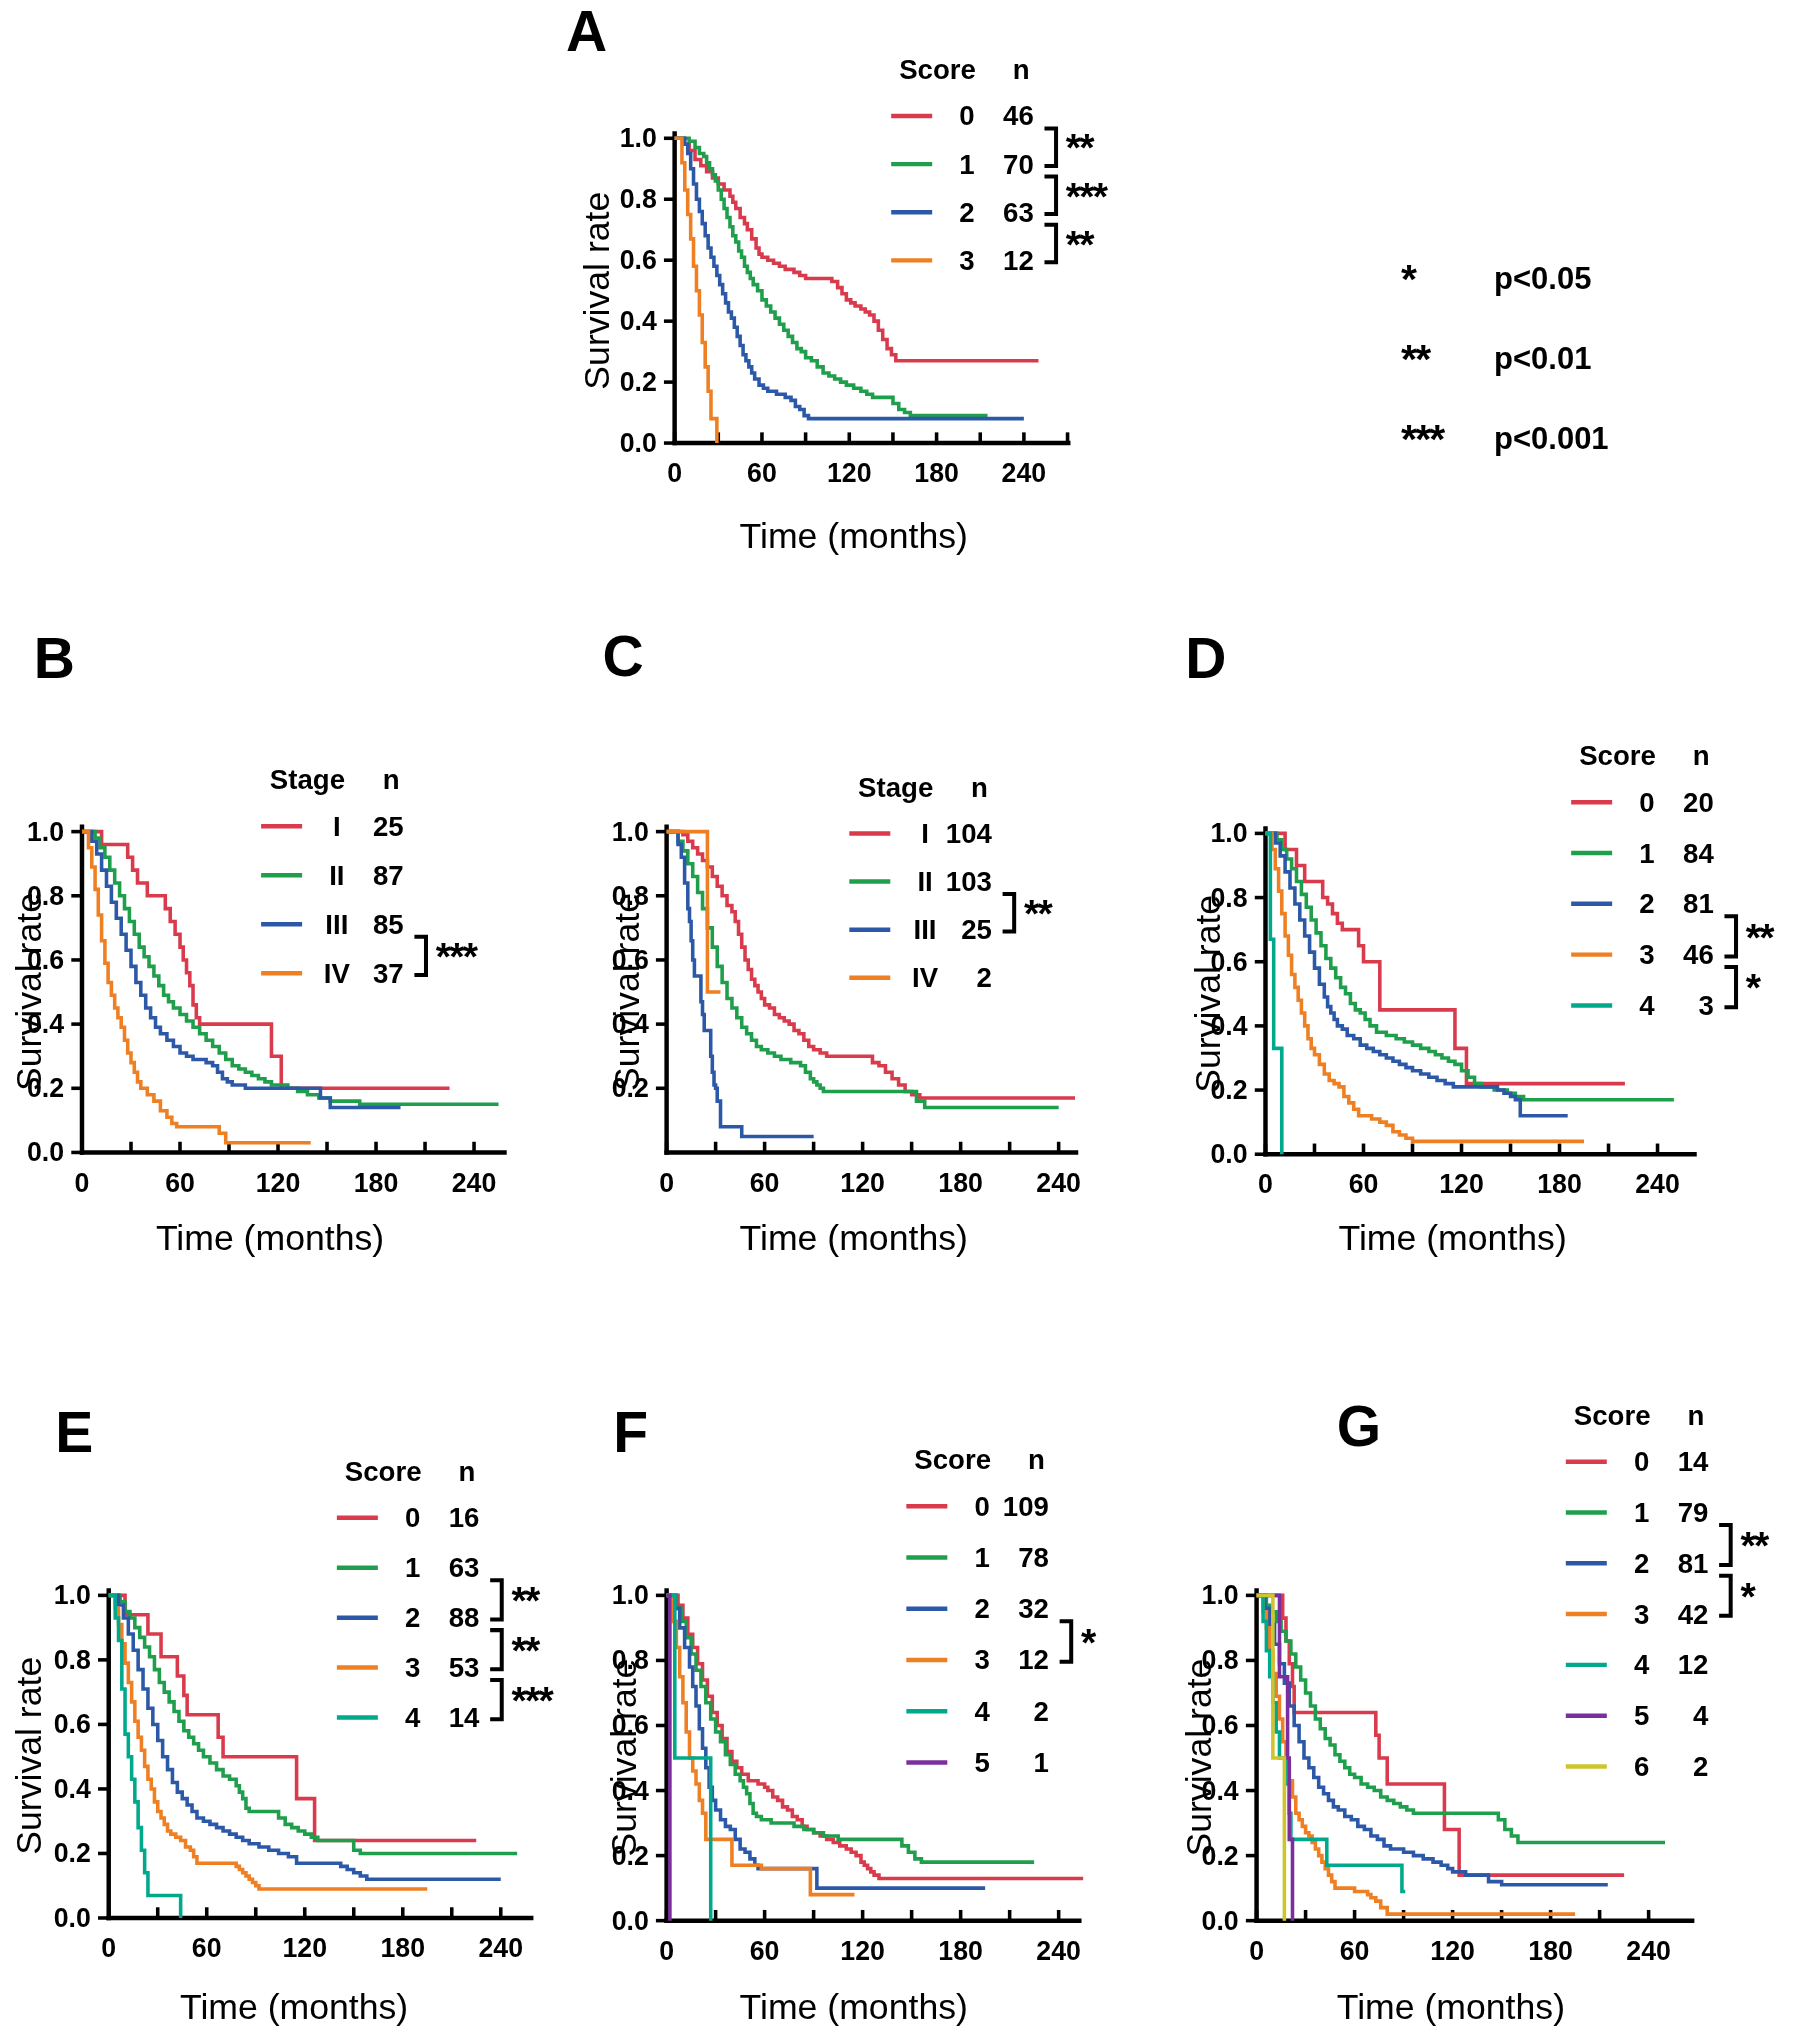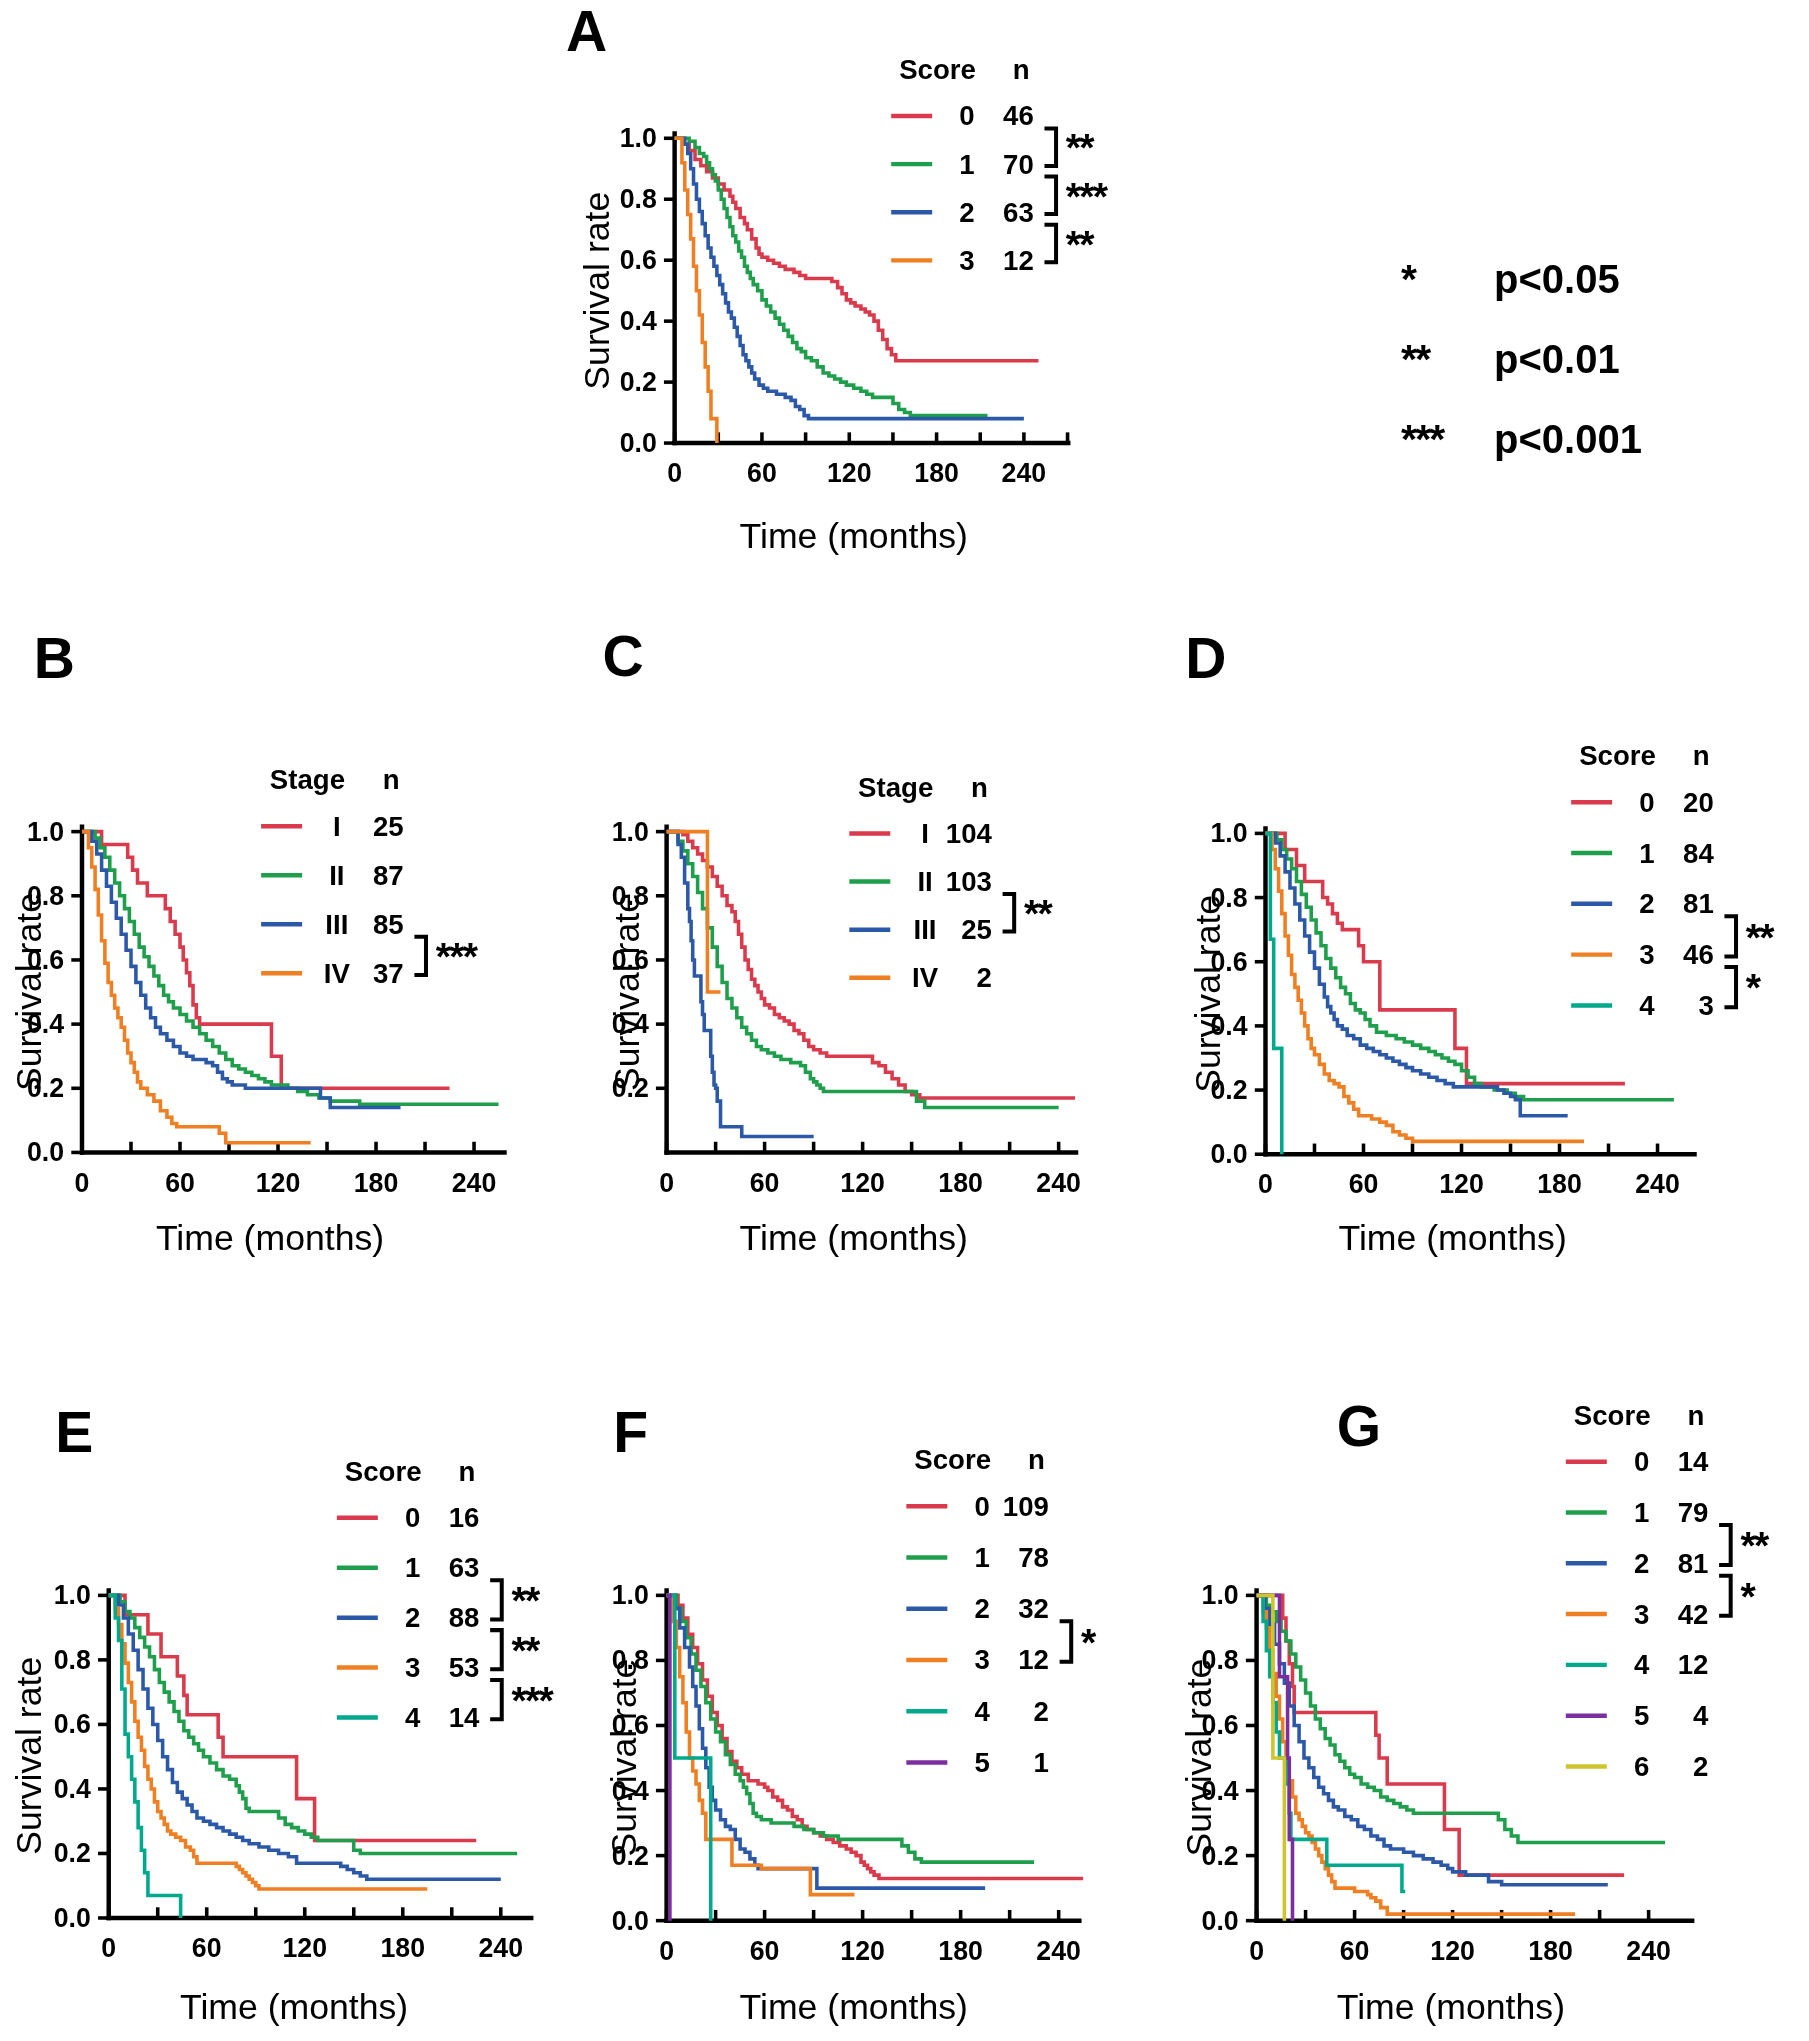--- a/index.html
+++ b/index.html
@@ -2,21 +2,21 @@
 <html style="font-size:14.3px"><head>
 <meta charset="utf-8">
 <style>
   html,body{margin:0;padding:0;background:#ffffff;}
   #page{position:relative;width:1810px;height:2042px;background:#ffffff;overflow:hidden;
         font-family:"Liberation Sans", sans-serif;color:#000;}
   #figure-svg{position:absolute;left:0;top:0;}
   #sig-legend{position:absolute;left:1401px;top:239px;display:flex;flex-direction:column;}
   .sig-row{display:flex;align-items:center;height:80px;}
   .sig-stars{display:inline-block;width:93px;font-size:41px;font-weight:700;letter-spacing:-1.8px;}
-  .sig-label{font-size:40px;font-weight:700;text-align:right;}
+  .sig-label{font-size:31px;font-weight:700;text-align:right;}
 </style>
 </head>
 <body>
 
 <div id="page">
   <svg id="figure-svg" width="1810" height="2042" viewBox="0 0 2031 2291">
       <g>
         <text x="635" y="10" font-size="64" font-weight="700" dominant-baseline="hanging" fill="#000">A</text>
         <line x1="757" y1="147" x2="757" y2="499.5" stroke="#000" stroke-width="5"></line>
         <line x1="754.5" y1="497" x2="1201.176" y2="497" stroke="#000" stroke-width="5"></line>

